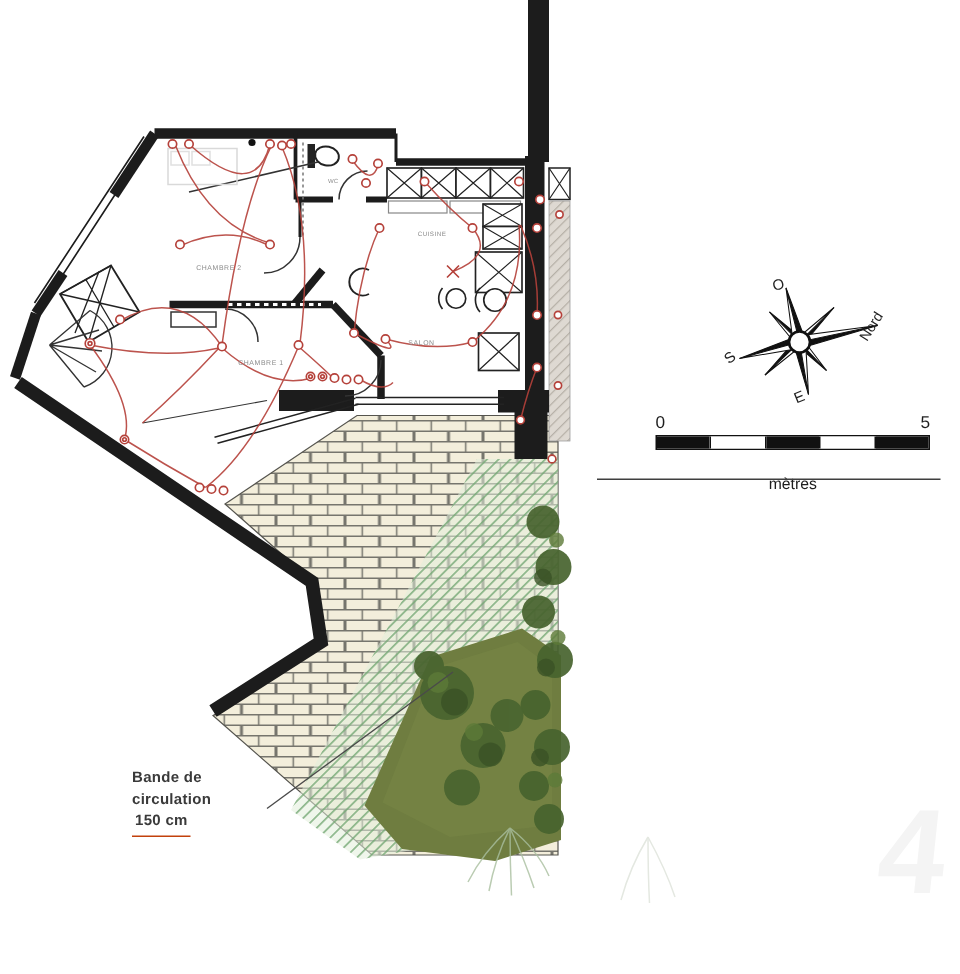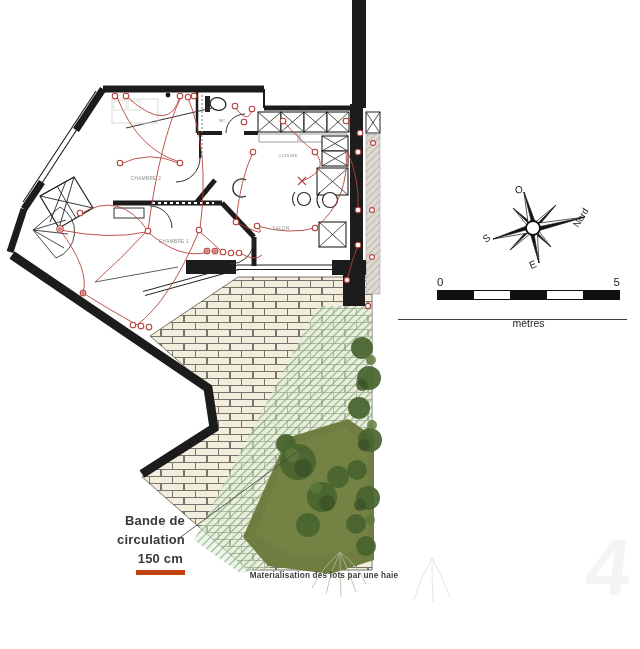--- a/index.html
+++ b/index.html
@@ -10,23 +10,23 @@
   
   .scalebar{left:437px;top:276px;width:183px;}
   .sb-nums{display:flex;justify-content:space-between;font-size:11.5px;color:#1d1d1d;margin-bottom:2px;}
   .sb-bar{height:8px;border:1.4px solid #111;display:flex;background:#fff;}
   .sb-seg{flex:1;}
   .sb-seg.dark{background:#111;}
   .sb-seg.light{background:#fff;border-left:1.2px solid #111;border-right:1.2px solid #111;}
   .sb-unit{text-align:center;font-size:10.5px;color:#1d1d1d;margin-top:17px;}
   .rule{left:398px;top:319px;width:229px;height:0;border-top:1.7px solid #3f3f3f;}
   
-  .ann-circ{left:88px;top:512px;width:97px;text-align:right;font-size:13px;font-weight:700;
+  .ann-circ{left:88px;top:512px;width:97px;text-align:left;font-size:10px;font-weight:700;
             color:#3a3a3a;line-height:1.45;letter-spacing:.2px;}
-  .ann-circ .u{display:inline-block;border-bottom:5px solid #c2410c;padding:0 2px 1px 2px;}
+  .ann-circ .u{display:inline-block;border-bottom:1px solid #c2410c;padding:0 2px 1px 2px;}
   .ann-lots{left:228px;top:571px;width:192px;text-align:center;font-size:8.2px;font-weight:700;
             color:#3d3d3d;letter-spacing:.2px;}
   .watermark{left:586px;top:528px;font-size:80px;font-weight:700;color:#f4f4f4;
              transform:skewX(-6deg);line-height:1;user-select:none;}
 </style>
 </head>
 <body>
 
 <div id="stage">
 
@@ -335,17 +335,16 @@
   <div class="sb-unit">mètres</div>
 </div>
 
 <div class="overlay rule"></div>
 
 <div class="overlay ann-circ">
   <div>Bande de circulation</div>
   <div><span class="u">150 cm</span></div>
 </div>
 
-<div class="overlay ann-lots">Materialisation des lots par une haie</div>
 
 <div class="overlay watermark">4</div>
 
 </div>
 
 </body></html>

